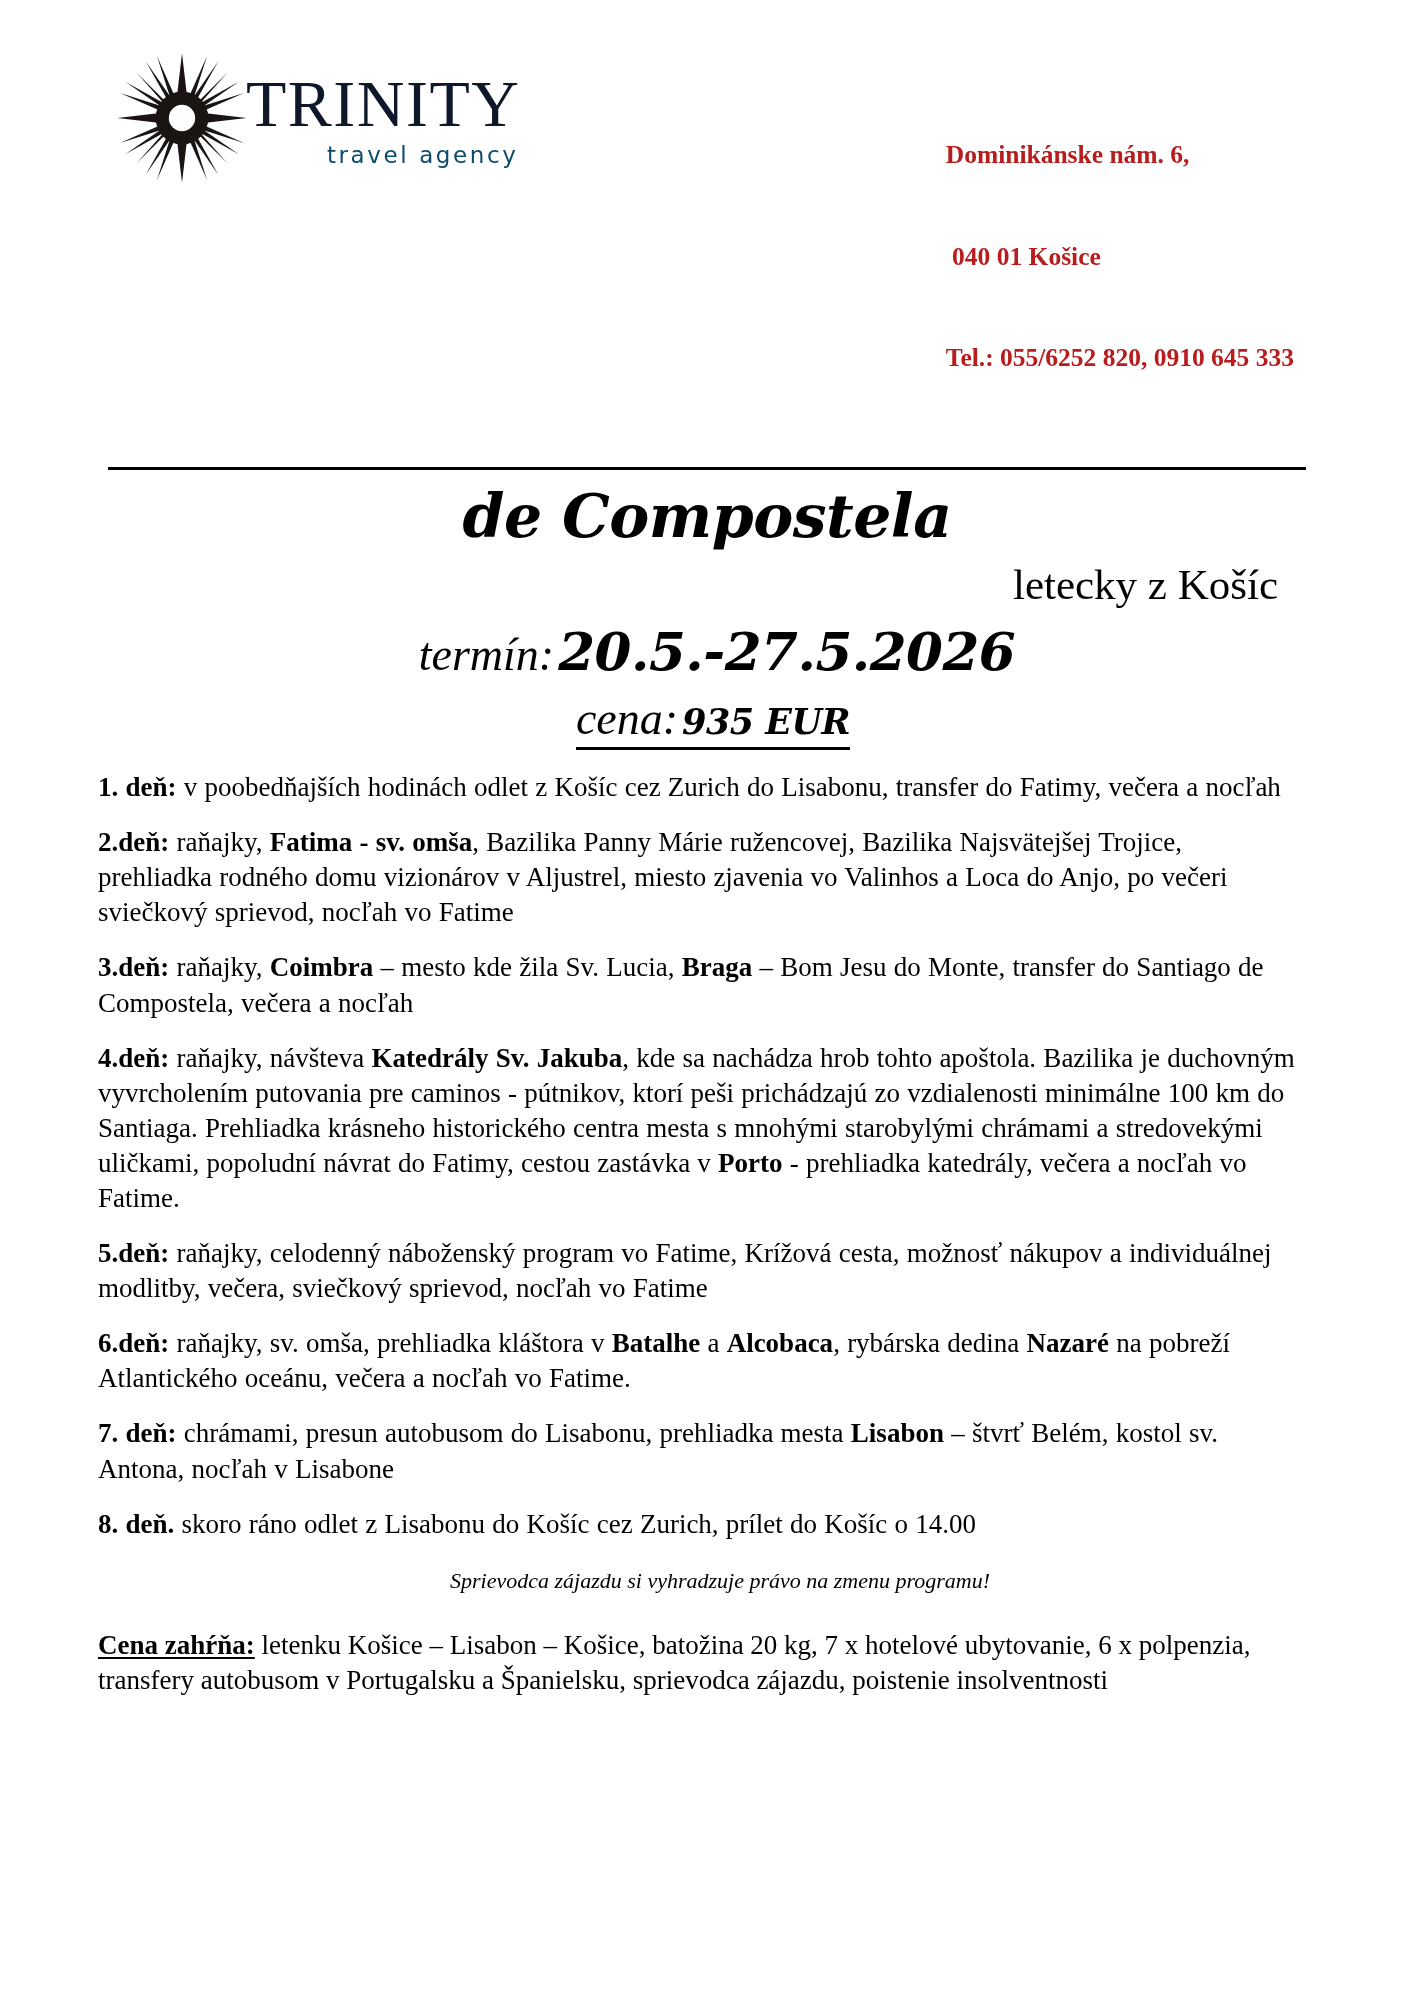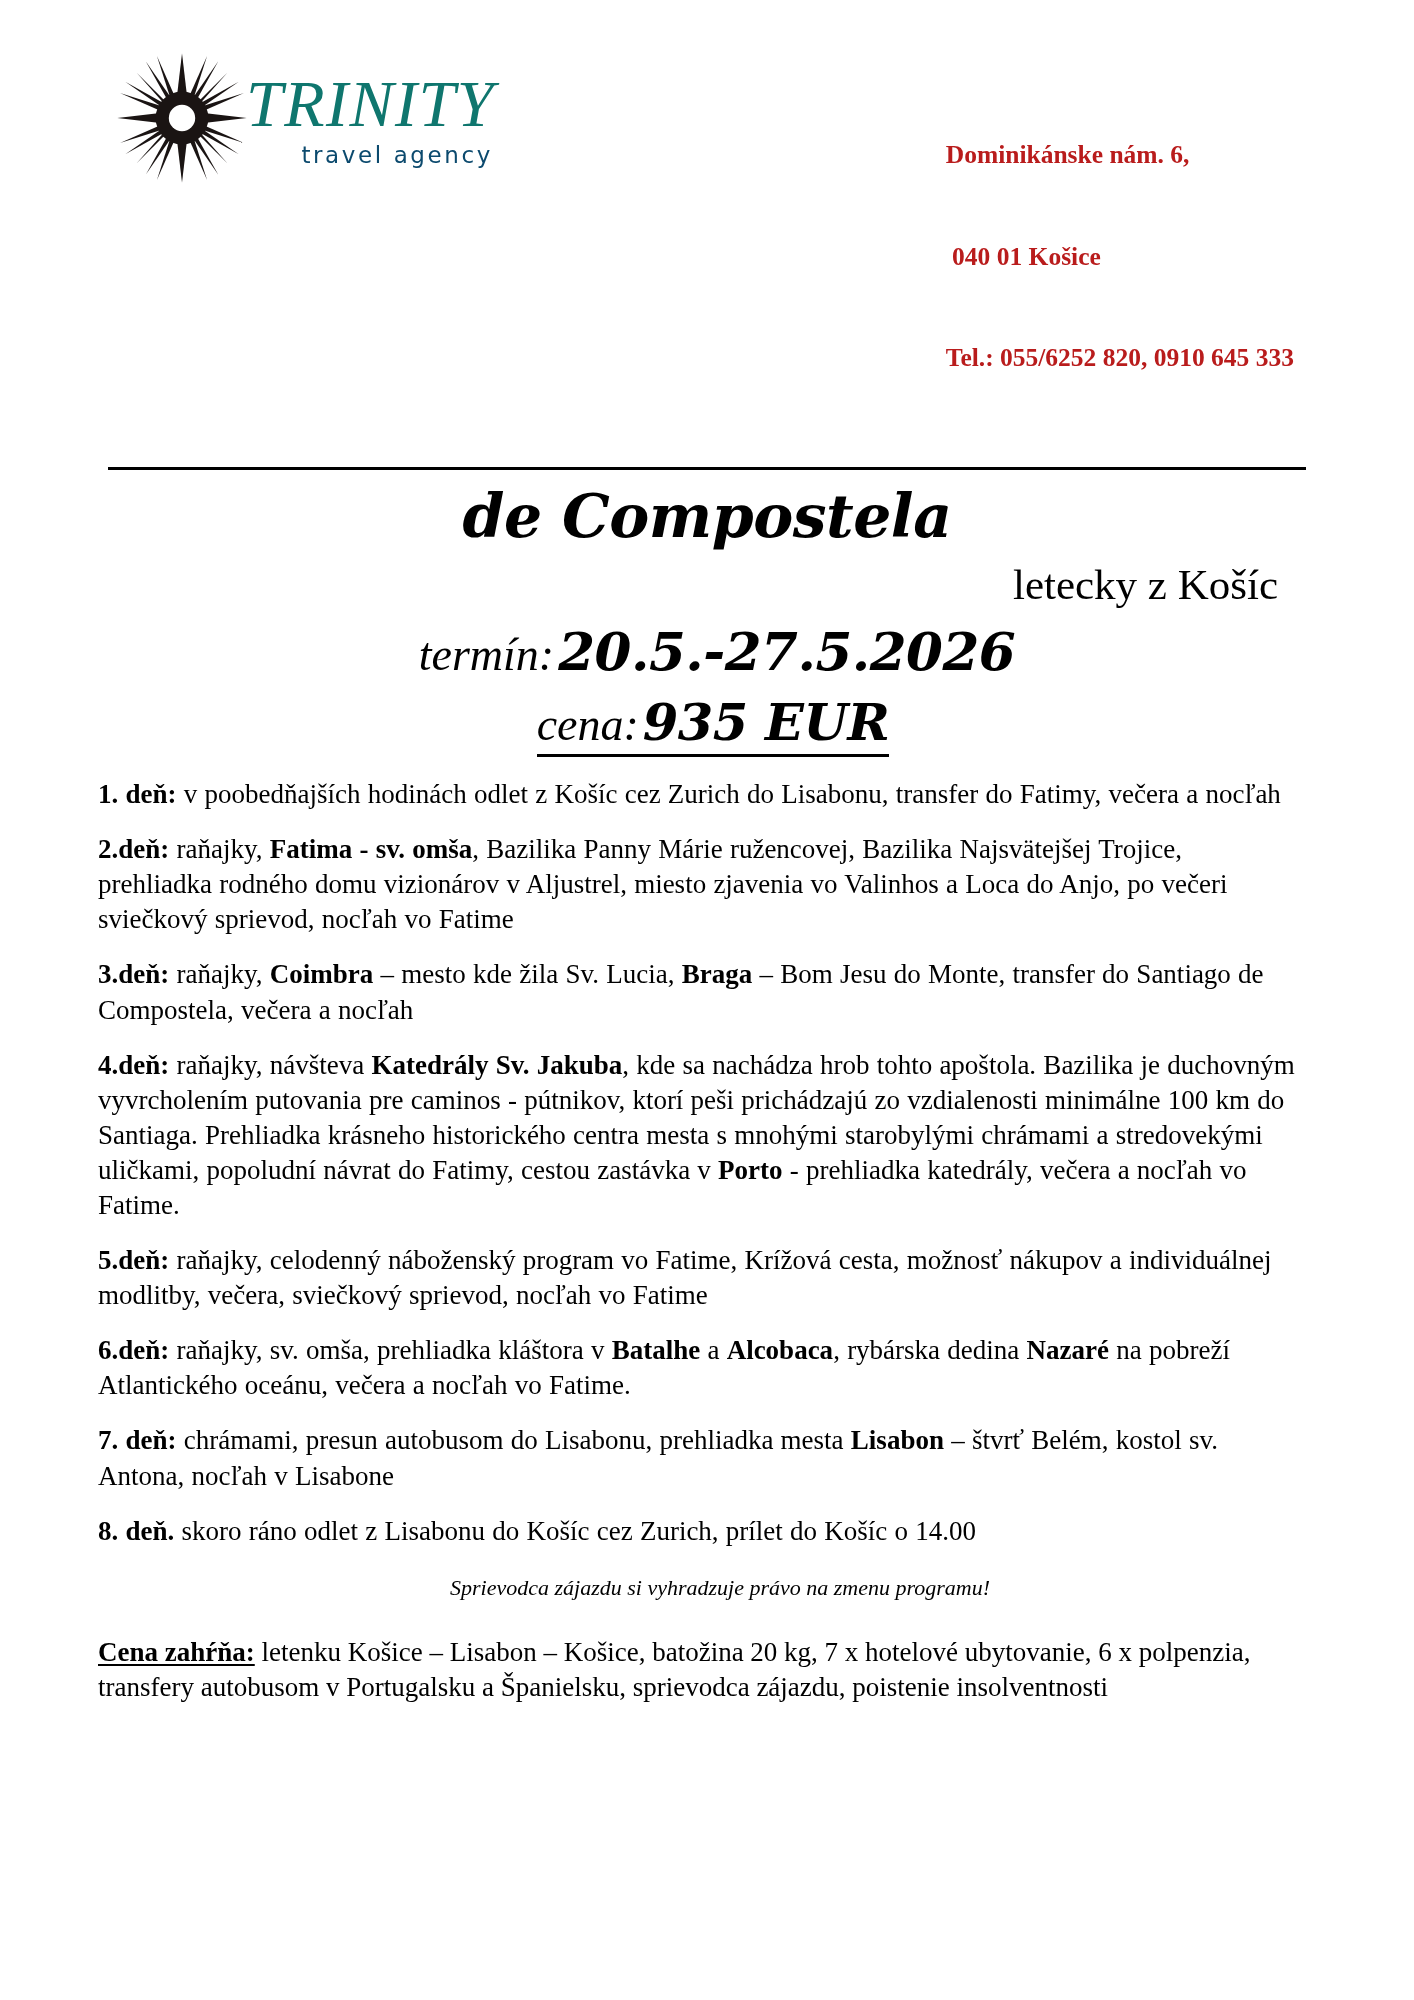--- a/index.html
+++ b/index.html
@@ -50,23 +50,22 @@
     flex-direction: column;
     align-items: flex-end;
     margin-left: -8px;
     margin-top: 6px;
   }
   .wordmark .name {
     font-family: "Liberation Serif", "DejaVu Serif", serif;
     font-size: 66px;
     line-height: 0.92;
     letter-spacing: 1.5px;
-    color: #0f766e;
+    color: #0f172a;
     font-weight: 400;
-    font-style: italic;
   }
   .wordmark .tagline {
     font-family: "DejaVu Sans", "Liberation Sans", sans-serif;
     font-size: 23px;
     letter-spacing: 2.6px;
     color: #0c4a6e;
     margin-top: 8px;
     margin-right: 2px;
   }
 
@@ -147,21 +146,21 @@
   }
   .cena-label {
     font-family: "Liberation Serif", "DejaVu Serif", serif;
     font-style: italic;
     font-size: 46px;
   }
   .cena-value {
     font-family: "DejaVu Serif", "Liberation Serif", serif;
     font-weight: bold;
     font-style: italic;
-    font-size: 51px;
+    font-size: 35px;
     letter-spacing: -0.5px;
   }
 
   
   .body-area {
     padding: 0 112px 40px 98px;
     box-sizing: border-box;
   }
   .program-heading {
     font-family: "DejaVu Serif", "Liberation Serif", serif;

